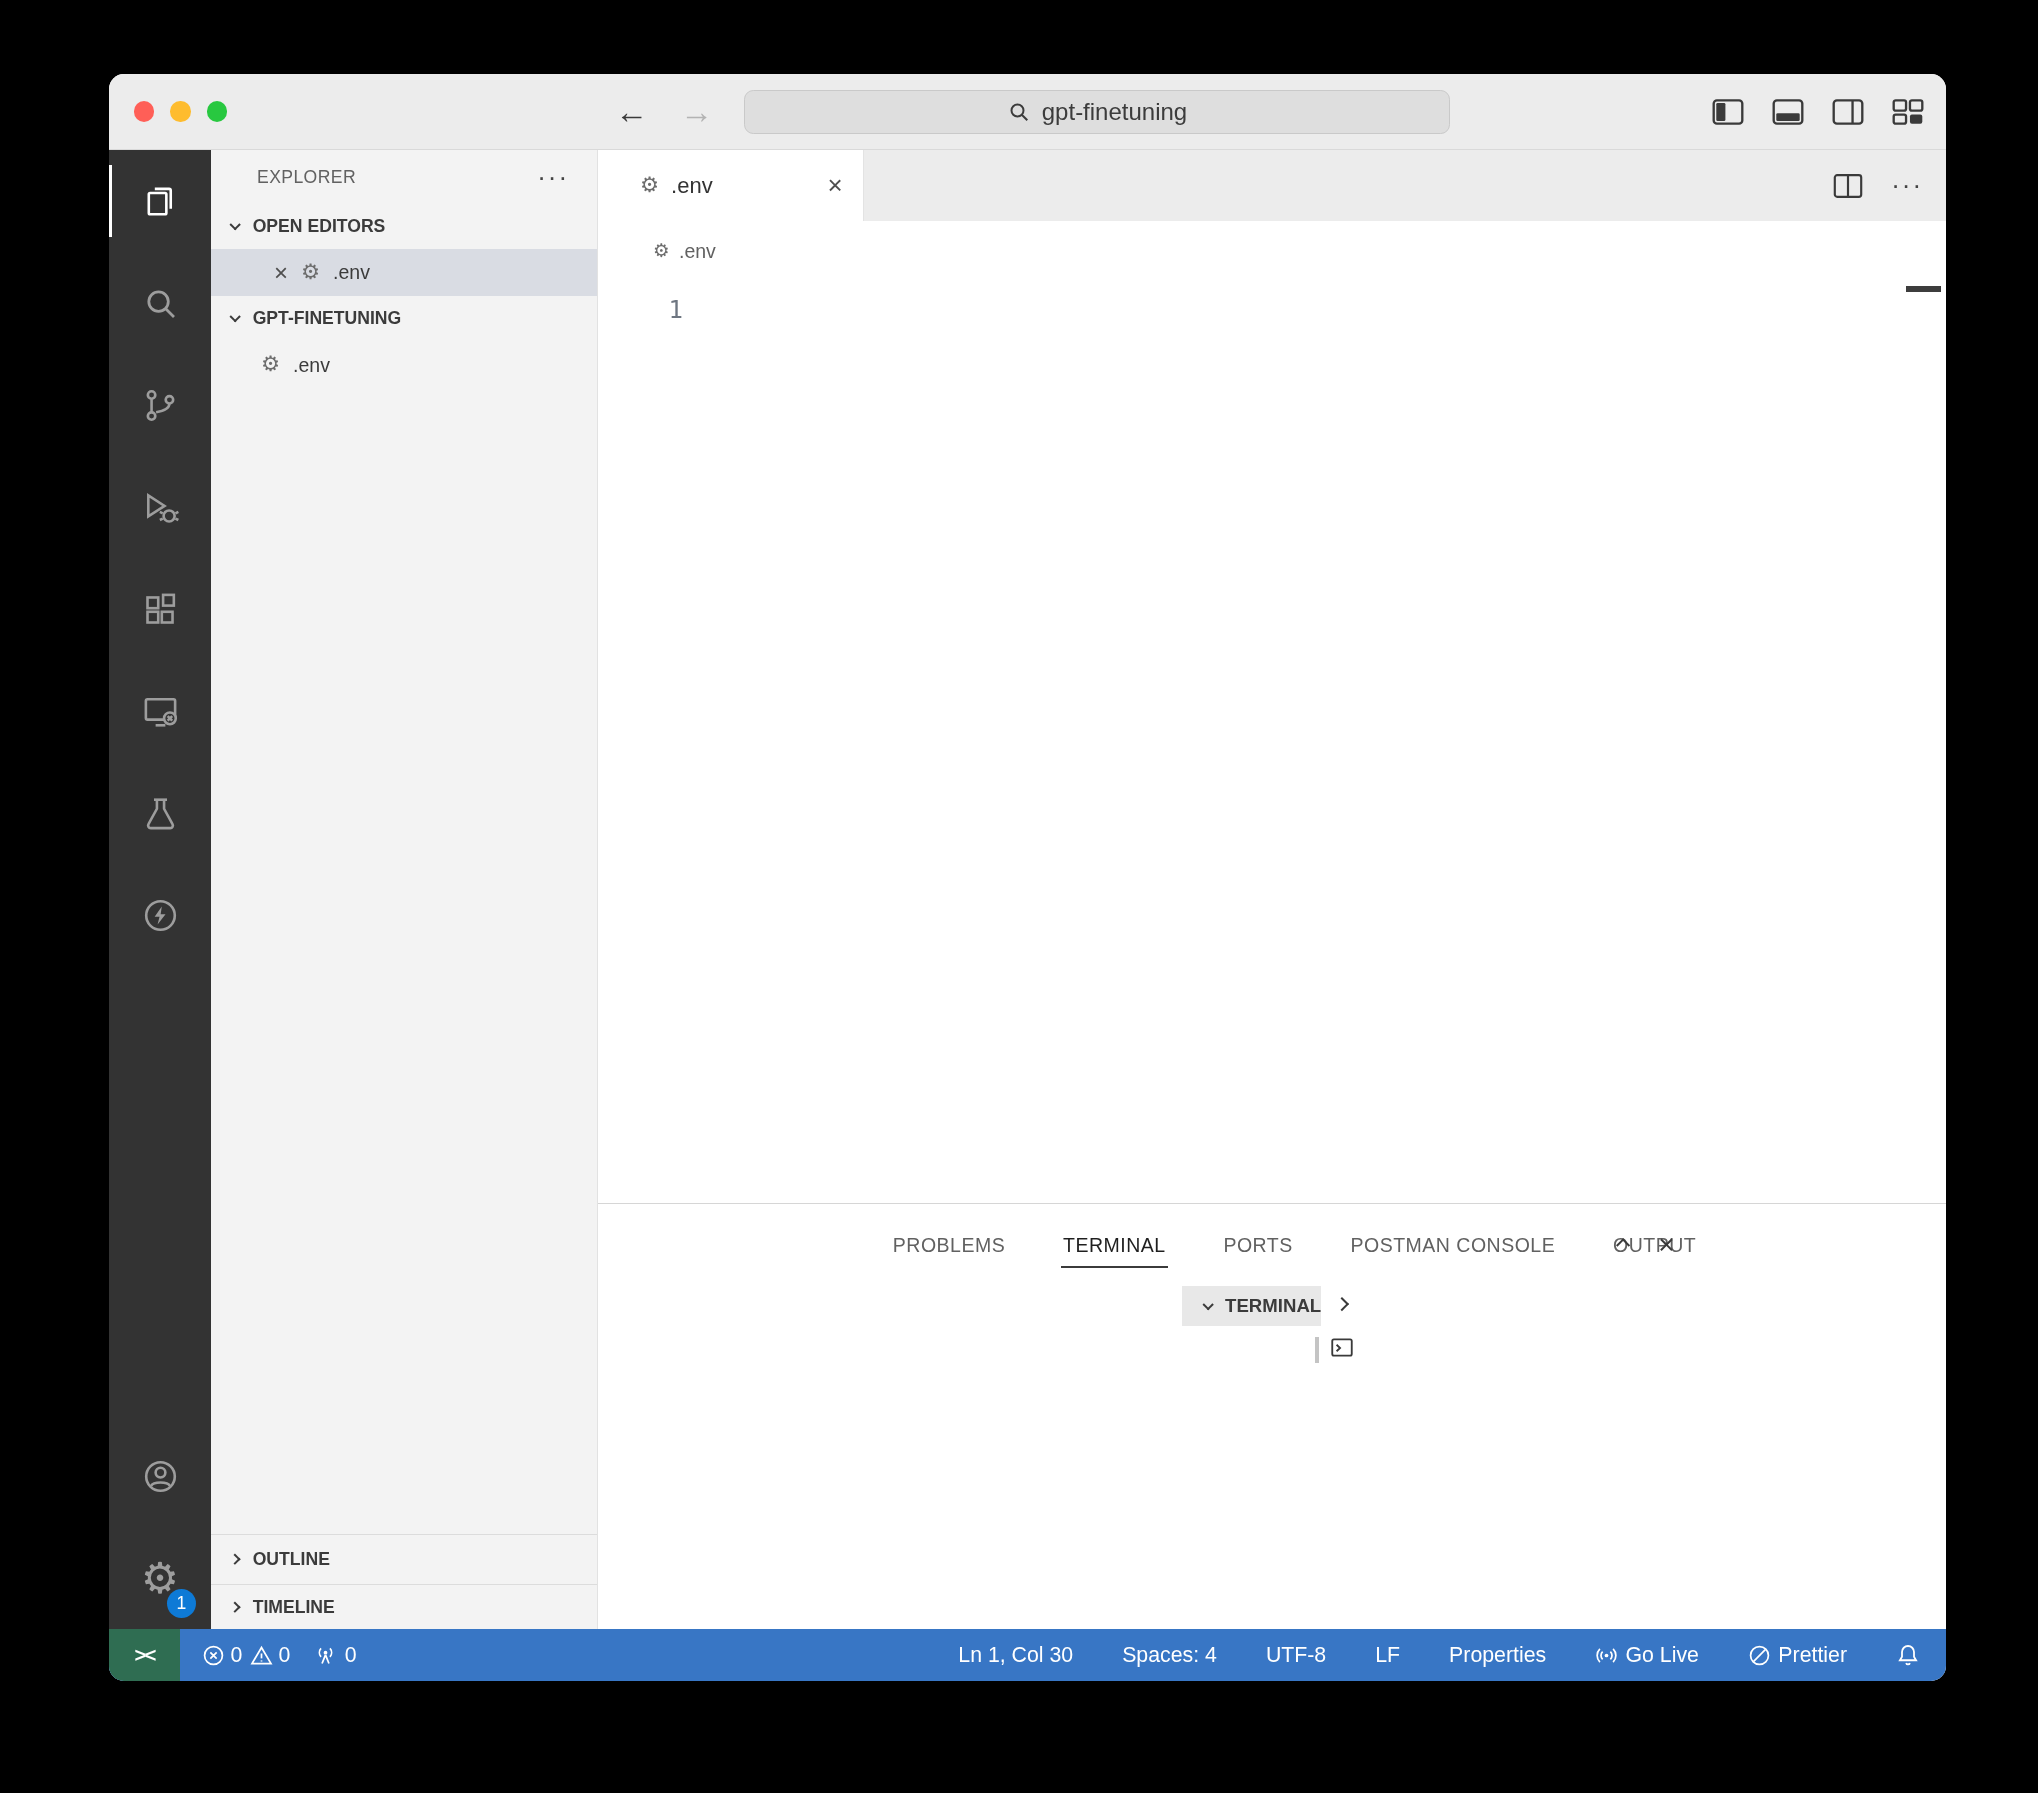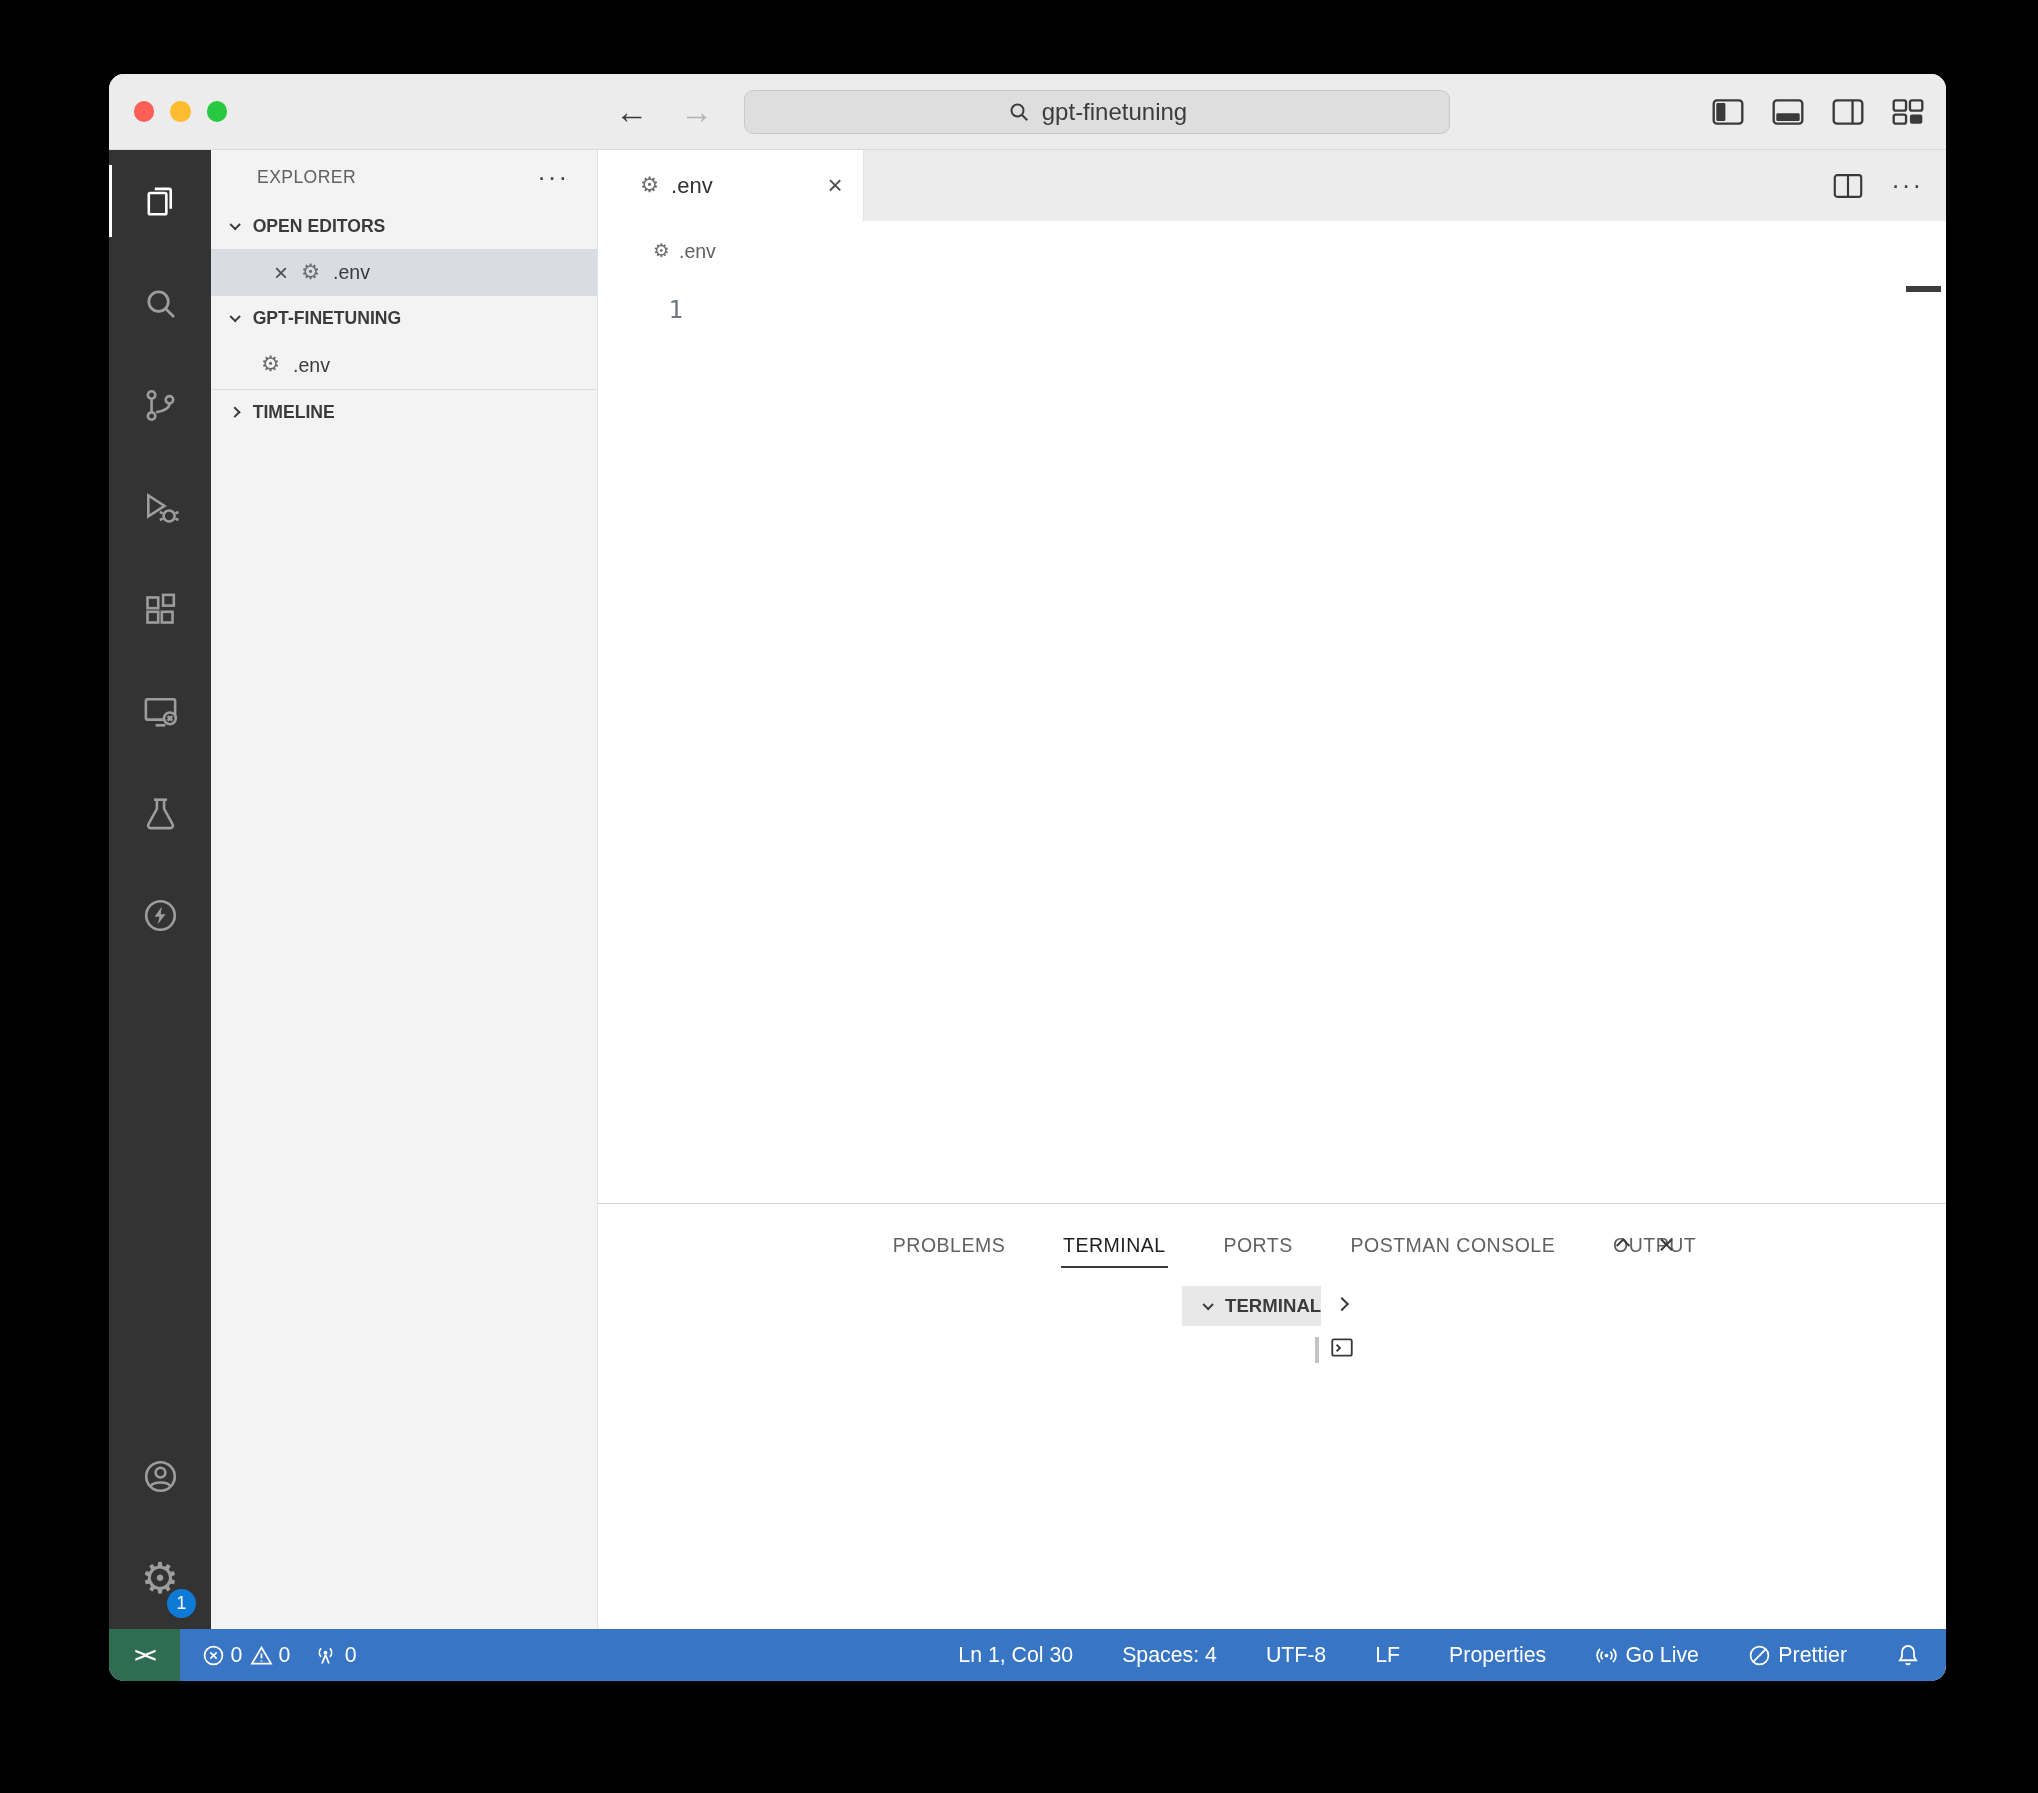--- a/index.html
+++ b/index.html
@@ -229,20 +229,24 @@
         <span>.env</span>
       </div>
       <div class="sb-section-header">
         <span class="chev down"></span>
         <span>GPT-FINETUNING</span>
       </div>
       <div class="file-row">
         <span class="file-gear">⚙</span>
         <span>.env</span>
       </div>
+      <div class="sb-bottom first">
+        <span class="chev right"></span>
+        <span>OUTLINE</span>
+      </div>
       <div class="sb-bottom last">
         <span class="chev right"></span>
         <span>TIMELINE</span>
       </div>
     </div>
 
     <div class="main">
       <div class="tabbar">
         <div class="tab">
           <span class="file-gear">⚙</span>

